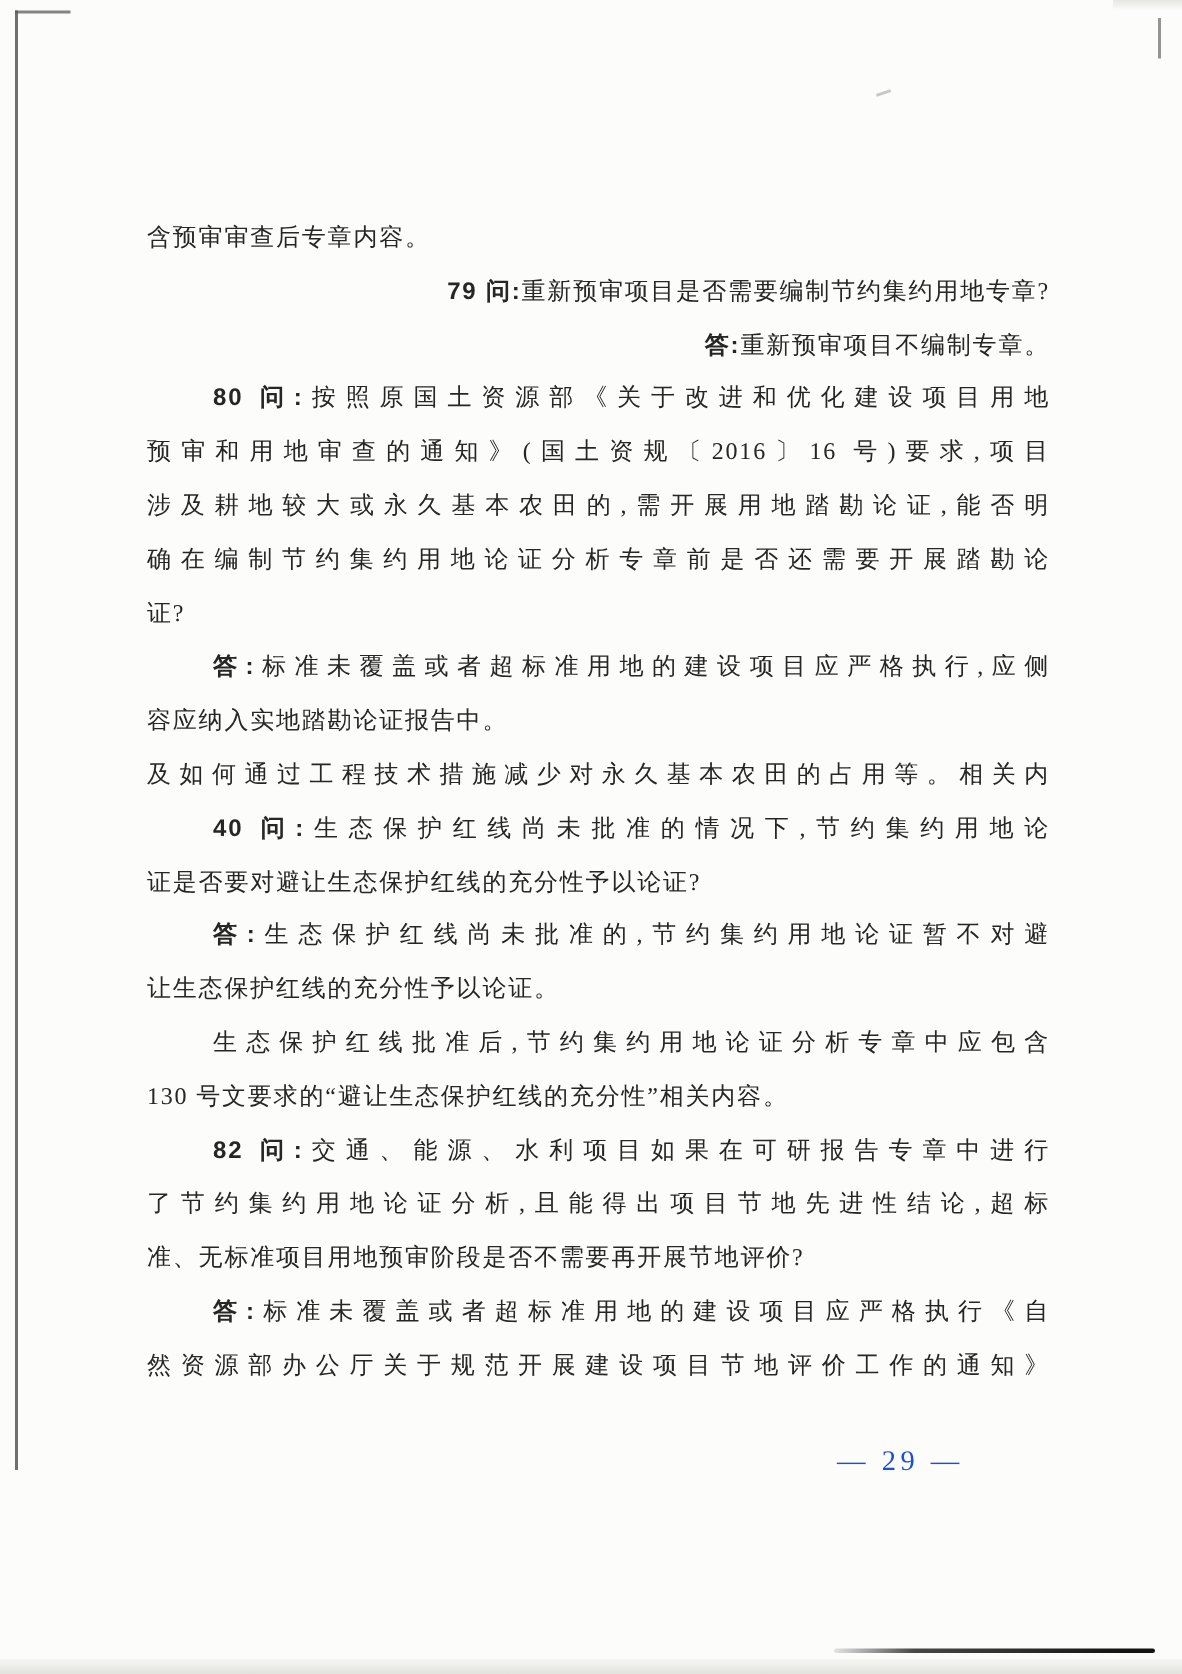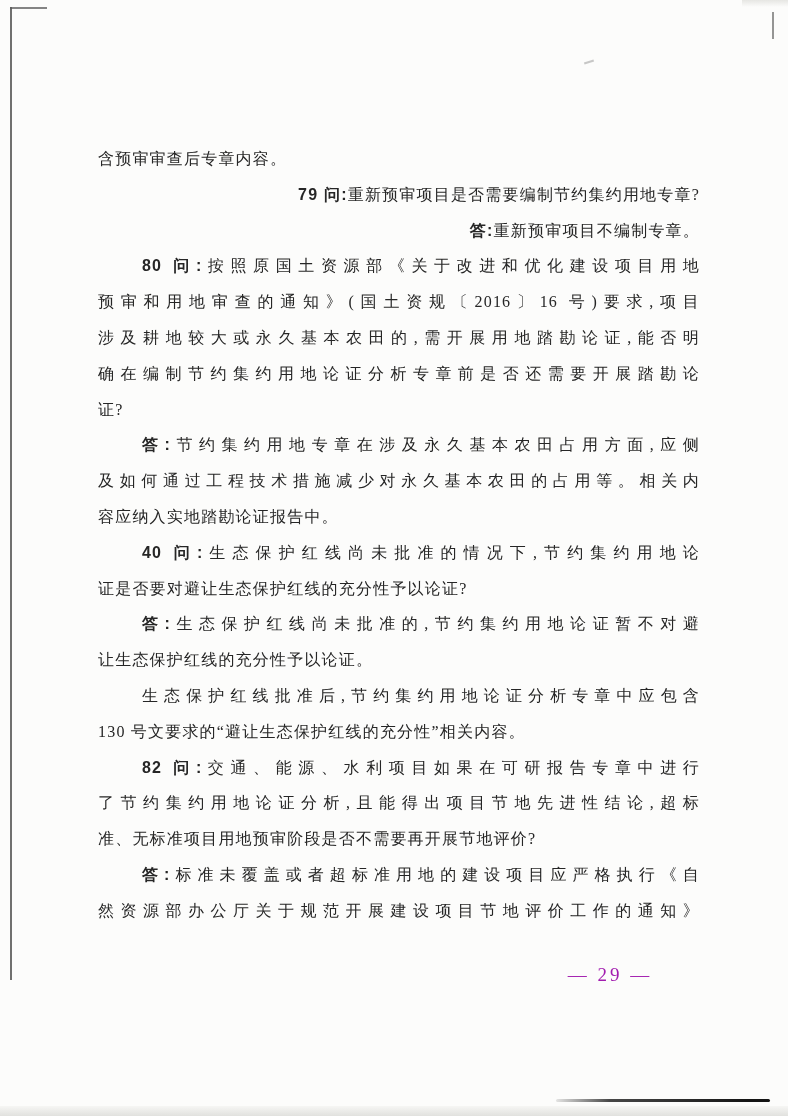--- a/index.html
+++ b/index.html
@@ -89,24 +89,23 @@
   .ln.ind { padding-left: 44px; text-align: right; }
   .b {
     font-weight: 700;
     font-family: "Liberation Sans", "DejaVu Sans", sans-serif;
   }
   .pageno {
     position: absolute;
     left: 558px; top: 963px;
     width: 104px; height: 24px;
     line-height: 24px;
-    text-align: center;
     font-size: 19px;
     letter-spacing: 3px;
-    color: #a21caf;
+    color: #1d4ed8;
   }
 </style>
 </head>
 <body>
 
 <div class="paper">
 
   <div class="edge-left"></div>
   <div class="mark-top-left"></div>
   <div class="mark-top-right"></div>
@@ -117,23 +116,23 @@
 
   <div class="textblock">
     <div class="ln"><span class="b"></span><span>含预审审查后专章内容。</span></div>
     <div class="ln ind"><span class="b">79 问:</span><span>重新预审项目是否需要编制节约集约用地专章?</span></div>
     <div class="ln ind"><span class="b">答:</span><span>重新预审项目不编制专章。</span></div>
     <div class="ln ind just"><span class="b">80 问:</span><span>按照原国土资源部《关于改进和优化建设项目用地</span></div>
     <div class="ln just"><span class="b"></span><span>预审和用地审查的通知》(国土资规〔2016〕16 号)要求,项目</span></div>
     <div class="ln just"><span class="b"></span><span>涉及耕地较大或永久基本农田的,需开展用地踏勘论证,能否明</span></div>
     <div class="ln just"><span class="b"></span><span>确在编制节约集约用地论证分析专章前是否还需要开展踏勘论</span></div>
     <div class="ln"><span class="b"></span><span>证?</span></div>
-    <div class="ln ind just"><span class="b">答:</span><span>节约集约用地专章在涉及永久基本农田占用方面,应侧</span></div>
+    <div class="ln ind just"><span class="b">答:</span><span>标准未覆盖或者超标准用地的建设项目应严格执行,应侧</span></div>
+    <div class="ln"><span class="b"></span><span>容应纳入实地踏勘论证报告中。</span></div>
     <div class="ln just"><span class="b"></span><span>及如何通过工程技术措施减少对永久基本农田的占用等。相关内</span></div>
-    <div class="ln"><span class="b"></span><span>容应纳入实地踏勘论证报告中。</span></div>
     <div class="ln ind just"><span class="b">40 问:</span><span>生态保护红线尚未批准的情况下,节约集约用地论</span></div>
     <div class="ln"><span class="b"></span><span>证是否要对避让生态保护红线的充分性予以论证?</span></div>
     <div class="ln ind just"><span class="b">答:</span><span>生态保护红线尚未批准的,节约集约用地论证暂不对避</span></div>
     <div class="ln"><span class="b"></span><span>让生态保护红线的充分性予以论证。</span></div>
     <div class="ln ind just"><span class="b"></span><span>生态保护红线批准后,节约集约用地论证分析专章中应包含</span></div>
     <div class="ln"><span class="b"></span><span>130 号文要求的“避让生态保护红线的充分性”相关内容。</span></div>
     <div class="ln ind just"><span class="b">82 问:</span><span>交通、能源、水利项目如果在可研报告专章中进行</span></div>
     <div class="ln just"><span class="b"></span><span>了节约集约用地论证分析,且能得出项目节地先进性结论,超标</span></div>
     <div class="ln"><span class="b"></span><span>准、无标准项目用地预审阶段是否不需要再开展节地评价?</span></div>
     <div class="ln ind just"><span class="b">答:</span><span>标准未覆盖或者超标准用地的建设项目应严格执行《自</span></div>

